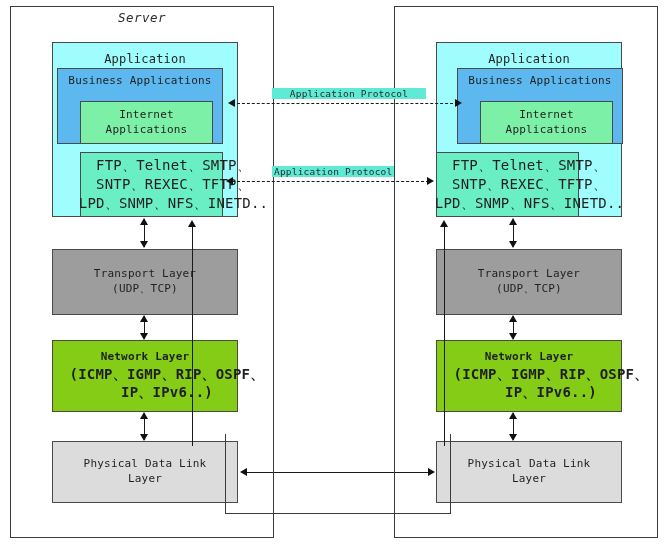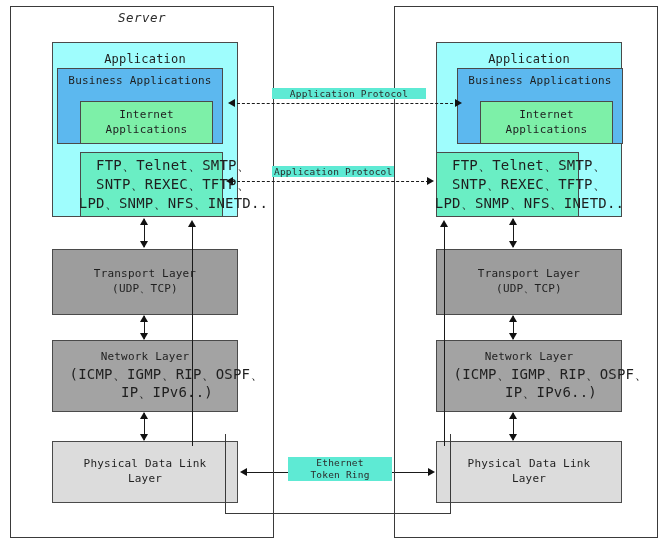--- a/index.html
+++ b/index.html
@@ -43,21 +43,21 @@
     font-size:11px;
     color:#1f1f1f;
     line-height:1.35;
     letter-spacing:.2px;
   }
   .app-outer{background:#9ffdfd;}
   .biz{background:#5cb8ef;}
   .inet{background:#7df0a8;}
   .proto{background:#6aeec4;}
   .transport{background:#9d9d9d;}
-  .network{background:#a3a3a3;}
+  .network{background:#84cc16;font-weight:bold;}
   .physical{background:#dcdcdc;}
 
   .layer .ln{display:block;white-space:nowrap;}
   .title-line{font-size:12px;}
   .small-line{font-size:14px;padding-left:44px;}
 
   
   .vline{position:absolute;width:0;border-left:1.2px solid #3a3a3a;}
   .hline{position:absolute;height:0;border-top:1.2px solid #3a3a3a;}
 
@@ -203,24 +203,20 @@
   <div class="flabel" style="left:272px;top:88px;width:150px;">Application Protocol</div>
 
   <div class="shaft-h dashed" style="left:232px;top:181px;width:197px;"></div>
   <div class="ah left" style="left:226px;top:177px;"></div>
   <div class="ah right" style="left:427px;top:177px;"></div>
   <div class="flabel" style="left:272px;top:166px;width:118px;">Application Protocol</div>
 
   <div class="shaft-h" style="left:246px;top:472px;width:186px;"></div>
   <div class="ah left" style="left:240px;top:468px;"></div>
   <div class="ah right" style="left:428px;top:468px;"></div>
-  <div class="flabel two" style="left:288px;top:457px;width:100px;">
-    <span>Ethernet</span><br>
-    <span>Token Ring</span>
-  </div>
 
   <div class="vline" style="left:225px;top:434px;height:80px;"></div>
   <div class="vline" style="left:450px;top:434px;height:80px;"></div>
   <div class="hline" style="left:225px;top:513px;width:226px;"></div>
 
   <div class="vline" style="left:273px;top:434px;height:104px;"></div>
   <div class="vline" style="left:394px;top:434px;height:104px;"></div>
 
 </div>
 

